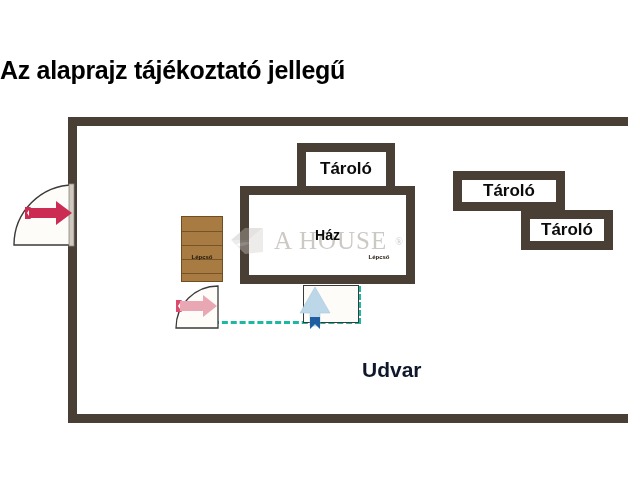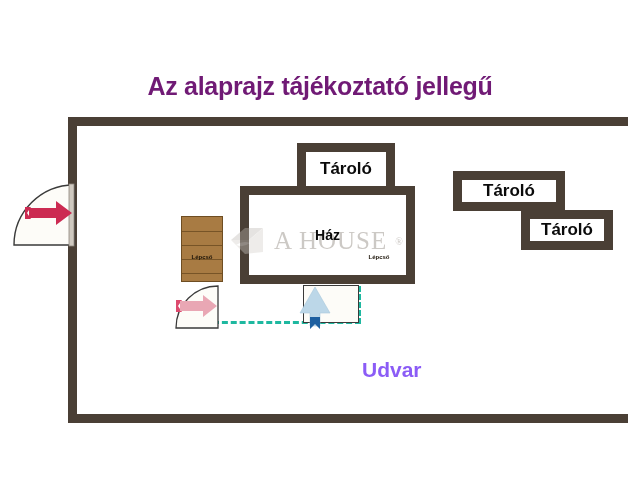--- a/index.html
+++ b/index.html
@@ -11,44 +11,44 @@
     position: relative;
     width: 640px;
     height: 480px;
     background: #ffffff;
     font-family: "Liberation Sans", sans-serif;
     overflow: hidden;
   }
   #plan-title {
     position: absolute;
     left: 0;
-    top: 72px;
+    top: 56px;
     width: 640px;
-    text-align: center;
+    text-align: left;
     font-size: 25px;
     font-weight: bold;
-    color: #701a75;
+    color: #000000;
     letter-spacing: -0.3px;
   }
 
   
   .yard-wall {
     position: absolute;
     background: #4a3f35;
   }
   #yard-wall-top   { left: 68px;  top: 117px; width: 560px; height: 9px; }
   #yard-wall-left  { left: 68px;  top: 117px; width: 9px;   height: 306px; }
   #yard-wall-bottom{ left: 68px;  top: 414px; width: 560px; height: 9px; }
   #yard-label {
     position: absolute;
     left: 362px;
     top: 358px;
     font-size: 21px;
     font-weight: bold;
-    color: #8b5cf6;
+    color: #0f172a;
   }
 
   
   .room {
     position: absolute;
     background: #ffffff;
     border: 9px solid #4a3f35;
     box-sizing: border-box;
     display: flex;
     align-items: center;

